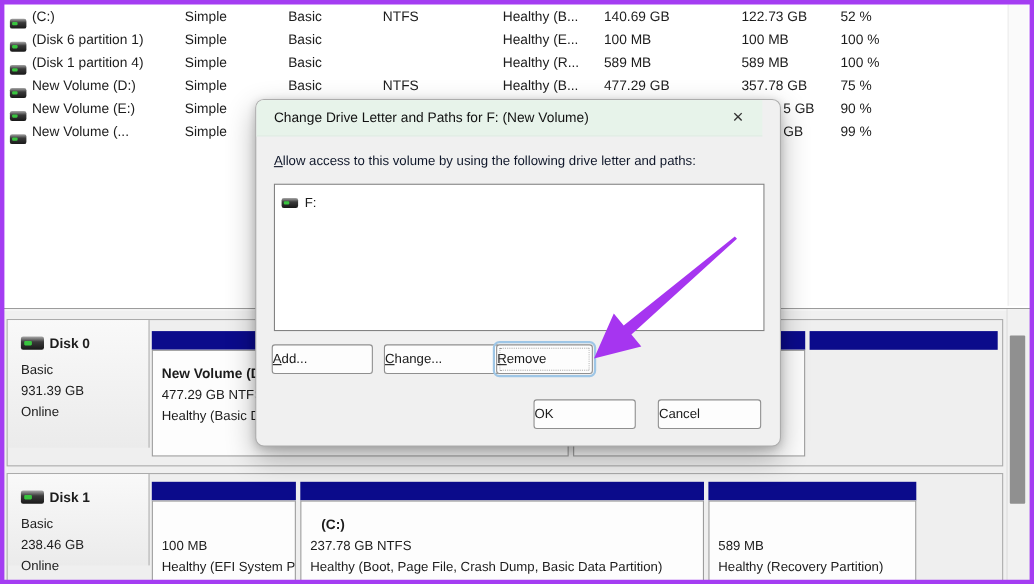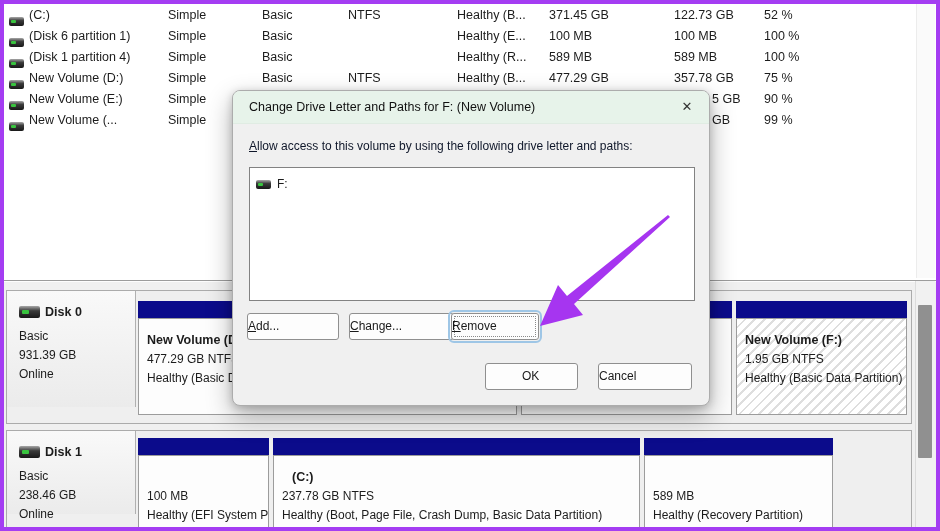--- a/index.html
+++ b/index.html
@@ -52,56 +52,56 @@
   .part-body.hatch{background:repeating-linear-gradient(135deg,#ffffff 0 5px,#dedede 5px 7px);}
   .r0 .part-bar{top:10px;} .r0 .part-body{top:27px;height:97px;}
   .r1 .part-bar{top:7px;}  .r1 .part-body{top:24px;height:77px;}
   .sbar{position:absolute;left:915px;top:281px;width:19px;height:250px;background:#f1f1f1;
     border-left:1px solid #dcdcdc;z-index:3;}
   .sthumb{position:absolute;left:2px;top:24px;width:14px;height:153px;background:#909090;border-radius:1px;}
   
   .dialog{position:absolute;left:232px;top:90px;width:478px;height:316px;background:#f0f0f0;
     border:1px solid #acacac;border-radius:8px;box-sizing:border-box;z-index:50;
     box-shadow:0 10px 26px rgba(0,0,0,.30),0 2px 8px rgba(0,0,0,.18);overflow:hidden;font-size:12px;}
-  .dlg-titlebar{position:absolute;left:0;top:0;right:0;height:32px;background:#e7f3ea;
+  .dlg-titlebar{position:absolute;left:0;top:0;right:16px;height:32px;background:#e7f3ea;
     border-bottom:1px solid #e0ece3;padding-left:27px;}
   .dlg-title{position:absolute;left:16px;top:0;line-height:32px;font-size:12.5px;color:#111;white-space:nowrap;}
   .dlg-close{position:absolute;right:8px;top:3px;width:28px;height:26px;text-align:center;
     line-height:26px;font-size:13px;color:#333;cursor:default;}
   .dlg-label{position:absolute;left:16px;top:48px;right:16px;font-size:12px;color:#0f172a;}
   .mn::first-letter{text-decoration:underline;}
   .dlg-list{position:absolute;left:16px;top:76px;width:446px;height:134px;background:#fff;
     border:1px solid #828282;box-sizing:border-box;}
   .dlg-item{position:absolute;left:6px;top:7px;height:18px;line-height:18px;font-size:12px;white-space:nowrap;}
   .dlg-item .hdd-icon{margin-right:6px;}
   .btn{position:absolute;height:27px;background:#fdfdfd;border:1px solid #8f8f8f;border-radius:3px;
     box-sizing:border-box;line-height:25px;font-size:12px;color:#1a1a1a;}
   .btn-add{left:14px;top:222px;width:92px;}
   .btn-change{left:116px;top:222px;width:105px;}
   .btn-remove{left:218px;top:222px;width:88px;outline:2px solid #9ec6e6;outline-offset:1px;}
   .btn-remove::after{content:"";position:absolute;inset:2px;border:1px dotted #8a8a8a;border-radius:1px;}
-  .btn-ok{left:252px;top:272px;width:93px;padding-left:36px;}
+  .btn-ok{left:252px;top:272px;width:93px;}
   .btn-cancel{left:365px;top:272px;width:94px;}
   
   .arrow-svg{position:absolute;left:0;top:0;width:940px;height:531px;z-index:60;pointer-events:none;}
 </style>
 </head>
 <body>
 
 <div class="screen">
 
   <div class="vlist">
     <div class="vrow" style="top:5px">
       <span class="cell c-icon hdd-icon"></span>
       <span class="cell c-name">(C:)</span>
       <span class="cell c-layout">Simple</span>
       <span class="cell c-type">Basic</span>
       <span class="cell c-fs">NTFS</span>
       <span class="cell c-status">Healthy (B...</span>
-      <span class="cell c-cap">371.45 GB</span>
+      <span class="cell c-cap">140.69 GB</span>
       <span class="cell c-free">122.73 GB</span>
       <span class="cell c-pct">52 %</span>
     </div>
     <div class="vrow" style="top:26px">
       <span class="cell c-icon hdd-icon"></span>
       <span class="cell c-name">(Disk 6 partition 1)</span>
       <span class="cell c-layout">Simple</span>
       <span class="cell c-type">Basic</span>
       <span class="cell c-fs"></span>
       <span class="cell c-status">Healthy (E...</span>
@@ -171,25 +171,20 @@
     <div class="partition" style="left:514px;width:211px;top:0;bottom:0">
       <div class="part-bar"></div>
       <div class="part-body">
         <div class="nm"></div>
         <div class="ln"></div>
         <div class="ln"></div>
       </div>
     </div>
     <div class="partition" style="left:729px;width:171px;top:0;bottom:0">
       <div class="part-bar"></div>
-      <div class="part-body hatch">
-        <div class="nm">New Volume  (F:)</div>
-        <div class="ln">1.95 GB NTFS</div>
-        <div class="ln">Healthy (Basic Data Partition)</div>
-      </div>
     </div>
   </div>
 
   <div class="disk-row r1" style="z-index:3">
     <div class="disk-label">
       <span class="icn hdd-icon big"></span>
       <div class="ttl">Disk 1</div>
       <div class="lines">
         <div>Basic</div>
         <div>238.46 GB</div>

